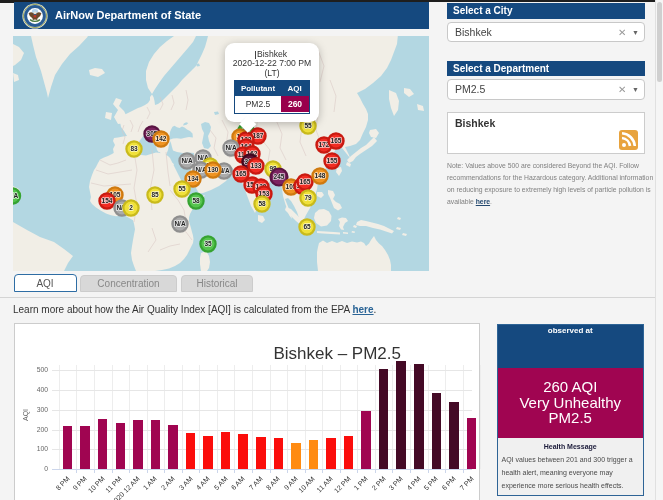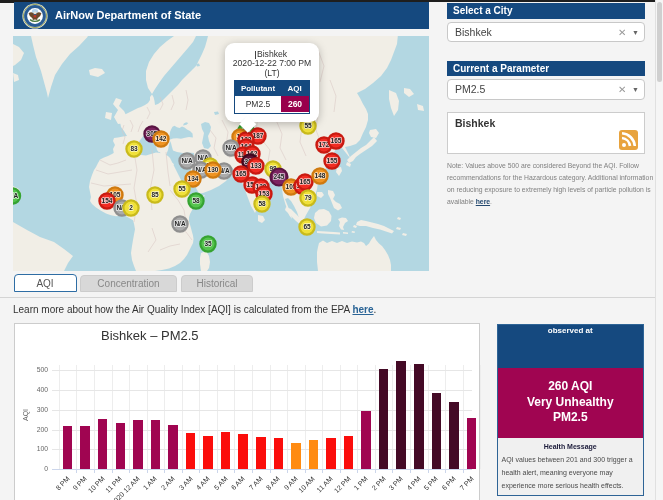--- a/index.html
+++ b/index.html
@@ -214,39 +214,39 @@
 <div class="abs" style="left:181px;top:275px;width:72px;height:17px;background:#d8d8d8;border:1px solid #ccc;border-radius:4px 4px 0 0;font-size:10px;color:#888;text-align:center;line-height:16px">Historical</div>
 <div class="abs" style="left:0;top:297px;width:663px;height:1px;background:#d4d4d4"></div>
 <div class="abs" style="left:13px;top:304px;font-size:10px;color:#333">Learn more about how the Air Quality Index [AQI] is calculated from the EPA <a style="color:#2a6496;text-decoration:underline;font-weight:bold">here</a>.</div>
 
 <div class="abs" style="left:447px;top:3px;width:198px;height:15.5px;background:#15497f;color:#fff;font-size:10px;font-weight:bold;padding-left:6px;line-height:15.5px">Select a City</div>
 <div class="abs" style="left:447px;top:21.5px;width:198px;height:20.5px;background:#fff;border:1px solid #c8c8c8;border-radius:4px">
  <span class="abs" style="left:7px;top:0;line-height:19px;font-size:10.5px;color:#444">Bishkek</span>
  <span class="abs" style="left:170px;top:0;line-height:19px;font-size:10px;color:#999">✕</span>
  <span class="abs" style="left:184px;top:0;line-height:19px;font-size:7px;color:#666">▼</span>
 </div>
-<div class="abs" style="left:447px;top:60.5px;width:198px;height:15.5px;background:#15497f;color:#fff;font-size:10px;font-weight:bold;padding-left:6px;line-height:15.5px">Current a Parameter</div>
+<div class="abs" style="left:447px;top:60.5px;width:198px;height:15.5px;background:#15497f;color:#fff;font-size:10px;font-weight:bold;padding-left:6px;line-height:15.5px">Select a Department</div>
 <div class="abs" style="left:447px;top:78.5px;width:198px;height:21px;background:#fff;border:1px solid #c8c8c8;border-radius:4px">
  <span class="abs" style="left:7px;top:0;line-height:19px;font-size:10.5px;color:#444">PM2.5</span>
  <span class="abs" style="left:170px;top:0;line-height:19px;font-size:10px;color:#999">✕</span>
  <span class="abs" style="left:184px;top:0;line-height:19px;font-size:7px;color:#666">▼</span>
 </div>
 <div class="abs" style="left:447px;top:112px;width:198px;height:42px;background:#fff;border:1px solid #ccc">
  <span class="abs" style="left:7px;top:4px;font-size:10.5px;font-weight:bold;color:#333">Bishkek</span>
  <svg class="abs" style="left:171px;top:17px" width="19" height="20" viewBox="0 0 19 20">
   <rect width="19" height="20" rx="3" fill="#e8a33d"></rect>
   <circle cx="5" cy="15" r="2" fill="#fff"></circle>
   <path d="M3 8 a9 9 0 0 1 8 8" stroke="#fff" stroke-width="2.6" fill="none"></path>
   <path d="M3 3.2 a13.8 13.8 0 0 1 12.8 12.8" stroke="#fff" stroke-width="2.6" fill="none"></path>
  </svg>
 </div>
 <div class="abs" style="left:447px;top:160px;width:210px;font-size:6.8px;color:#808080;line-height:12px;white-space:nowrap">Note: Values above 500 are considered Beyond the AQI. Follow<br>recommendations for the Hazardous category. Additional information<br>on reducing exposure to extremely high levels of particle pollution is<br>available <a style="color:#24486e;text-decoration:underline;font-weight:bold">here</a>.</div>
 
 <div class="abs" style="left:14px;top:322.5px;width:466px;height:178px;background:#fff;border:1px solid #ccc"></div>
-<div class="abs" style="left:101px;top:328px;width:300px;text-align:left;font-size:13px;color:#333">Bishkek – PM2.5</div>
+<div class="abs" style="left:101px;top:344px;width:300px;text-align:right;font-size:17px;color:#333">Bishkek – PM2.5</div>
 <div style="position:absolute;left:58.8px;top:365px;width:1px;height:104px;background:#ededed"></div>
 <div style="position:absolute;left:76.4px;top:365px;width:1px;height:104px;background:#ededed"></div>
 <div style="position:absolute;left:76.4px;top:469.2px;width:1px;height:4px;background:#ccd6eb"></div>
 <div style="position:absolute;left:93.9px;top:365px;width:1px;height:104px;background:#ededed"></div>
 <div style="position:absolute;left:93.9px;top:469.2px;width:1px;height:4px;background:#ccd6eb"></div>
 <div style="position:absolute;left:111.5px;top:365px;width:1px;height:104px;background:#ededed"></div>
 <div style="position:absolute;left:111.5px;top:469.2px;width:1px;height:4px;background:#ccd6eb"></div>
 <div style="position:absolute;left:129.0px;top:365px;width:1px;height:104px;background:#ededed"></div>
 <div style="position:absolute;left:129.0px;top:469.2px;width:1px;height:4px;background:#ccd6eb"></div>
 <div style="position:absolute;left:146.6px;top:365px;width:1px;height:104px;background:#ededed"></div>
@@ -348,19 +348,19 @@
 <div style="position:absolute;left:350.8px;top:475px;width:66px;height:9px;font-size:7px;color:#333;text-align:right;transform:rotate(-45deg);transform-origin:100% 0;white-space:nowrap">4 PM</div>
 <div style="position:absolute;left:368.4px;top:475px;width:66px;height:9px;font-size:7px;color:#333;text-align:right;transform:rotate(-45deg);transform-origin:100% 0;white-space:nowrap">5 PM</div>
 <div style="position:absolute;left:385.9px;top:475px;width:66px;height:9px;font-size:7px;color:#333;text-align:right;transform:rotate(-45deg);transform-origin:100% 0;white-space:nowrap">6 PM</div>
 <div style="position:absolute;left:403.5px;top:475px;width:66px;height:9px;font-size:7px;color:#333;text-align:right;transform:rotate(-45deg);transform-origin:100% 0;white-space:nowrap">7 PM</div>
 
 <div class="abs" style="left:496.5px;top:323.5px;width:147.5px;height:172px;border:1px solid #2e6496;background:#f0f0f0"></div>
 <div class="abs" style="left:497.5px;top:324.5px;width:145.5px;height:43px;background:#15497f;color:#fff;text-align:center">
  <div style="font-size:8px;font-weight:bold;margin-top:1px">observed at</div>
 </div>
 <div class="abs" style="left:497.5px;top:367.5px;width:145.5px;height:70.5px;background:#a00551;color:#fff;text-align:center">
- <div style="font-size:12px;font-weight:bold;margin-top:11.5px;line-height:15.7px">260 AQI<br>Very Unhealthy<br>PM2.5</div>
+ <div style="font-size:15px;font-weight:normal;margin-top:11.5px;line-height:15.7px">260 AQI<br>Very Unhealthy<br>PM2.5</div>
 </div>
 <div class="abs" style="left:497.5px;top:438px;width:145.5px;height:56.5px;background:#f0f0f0;color:#4a4a4a">
  <div style="font-size:7px;font-weight:bold;color:#1b1b3a;text-align:center;margin-top:5px">Health Message</div>
  <div style="font-size:7px;margin:3px 4px 0 4px;line-height:13.1px">AQI values between 201 and 300 trigger a<br>health alert, meaning everyone may<br>experience more serious health effects.</div>
 </div>
 <div class="abs" style="left:655px;top:0;width:8px;height:500px;background:#f5f5f5;border-left:1px solid #e0e0e0"></div>
 <div class="abs" style="left:656.5px;top:2px;width:5px;height:80px;background:#cfcfcf;border-radius:3px"></div>
 </body></html>

